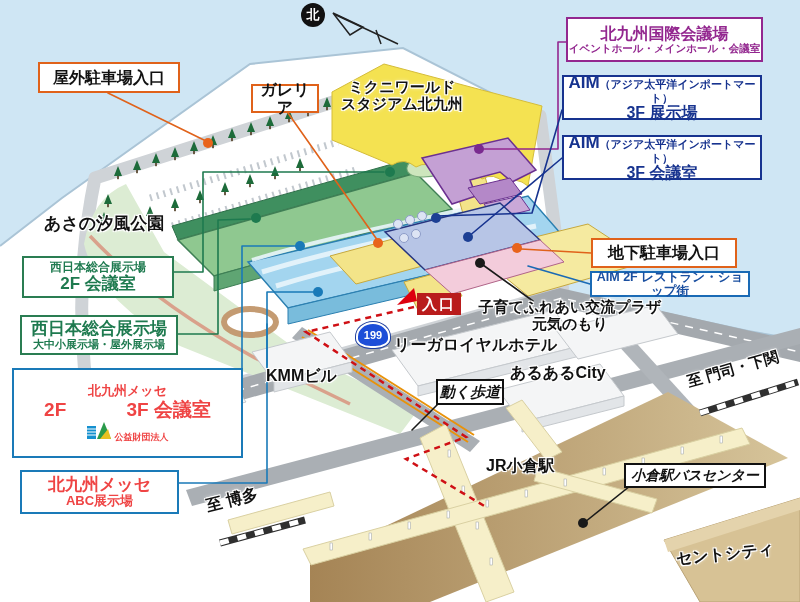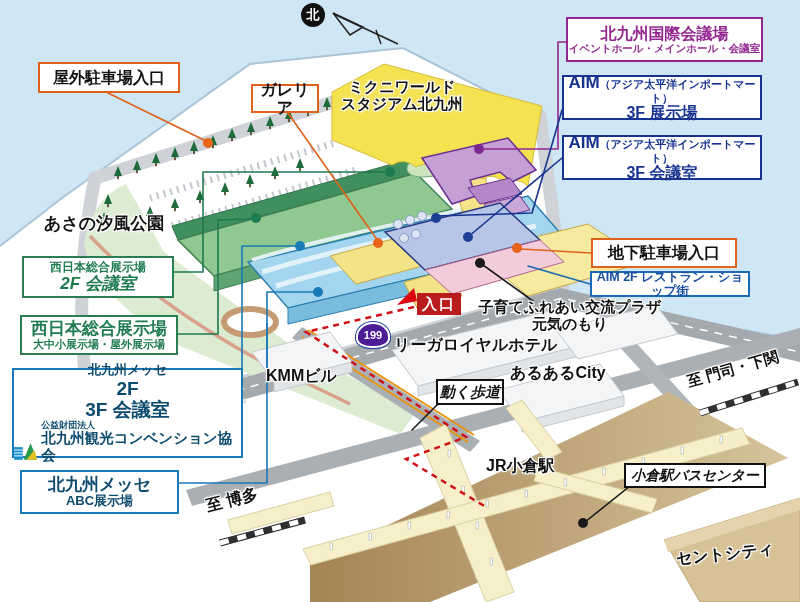--- a/index.html
+++ b/index.html
@@ -7,27 +7,27 @@
          font-family:"Liberation Sans","DejaVu Sans",sans-serif;background:#fff;}
   #map-svg{position:absolute;left:0;top:0;}
   .abs{position:absolute;box-sizing:border-box;}
   .cbox{position:absolute;box-sizing:border-box;background:#fff;border:2px solid #333;
         display:flex;flex-direction:column;align-items:center;justify-content:center;
         text-align:center;font-weight:bold;line-height:1.12;}
   .b-orange{border-color:#e0621a;color:#111;}
   .b-purple{border-color:#93278f;color:#93278f;}
   .b-navy{border-color:#17338f;color:#17338f;}
   .b-green{border-color:#2a7d52;color:#1e7a4f;}
-  .b-blue{border-color:#1a7ab8;color:#0c4a6e;}
+  .b-blue{border-color:#1a7ab8;color:#ef4444;}
   .b-blue2{border-color:#1a6ab5;color:#1a4fa0;}
   .b-black{border-color:#111;color:#111;font-style:italic;}
   .plab{position:absolute;font-weight:bold;color:#111;white-space:nowrap;
         text-shadow:-1px -1px 0 #fff,1px -1px 0 #fff,-1px 1px 0 #fff,1px 1px 0 #fff,0 0 4px #fff;}
   .center{text-align:center;}
-  .badge{position:absolute;background:#4c1d95;color:#fff;font-weight:bold;font-size:11px;
+  .badge{position:absolute;background:#1d4ed8;color:#fff;font-weight:bold;font-size:11px;
          display:flex;align-items:center;justify-content:center;border:2px solid #fff;
          border-radius:55% 55% 48% 48% / 62% 62% 40% 40%;box-shadow:0 0 0 1px #1f3f9e;}
   .entr{position:absolute;background:#b91c1c;color:#fff;font-weight:bold;font-size:15px;
         display:flex;align-items:center;justify-content:center;letter-spacing:2px;}
   .compass{position:absolute;width:24px;height:24px;border-radius:50%;background:#111;color:#fff;
         font-weight:bold;font-size:13px;display:flex;align-items:center;justify-content:center;}
 </style>
 </head>
 <body>
 
@@ -248,48 +248,47 @@
 
 <div class="cbox b-navy" style="left:562px;top:135px;width:200px;height:45px;">
   <div style="font-size:11px;"><span style="font-size:17px;">AIM</span><span>（アジア太平洋インポートマート）</span></div>
   <div style="font-size:16px;">3F 会議室</div>
 </div>
 
 <div class="plab" style="left:44px;top:212px;font-size:17px;">あさの汐風公園</div>
 
 <div class="cbox b-green" style="left:22px;top:256px;width:152px;height:42px;">
   <div style="font-size:12px;">西日本総合展示場</div>
-  <div style="font-size:17px;font-style:italic;">2F 会議室</div>
+  <div style="font-size:17px;">2F 会議室</div>
 </div>
 
 <div class="cbox b-green" style="left:20px;top:315px;width:158px;height:40px;">
   <div style="font-size:17px;">西日本総合展示場</div>
   <div style="font-size:11px;">大中小展示場・屋外展示場</div>
 </div>
 
 <div class="cbox b-blue" style="left:12px;top:368px;width:231px;height:90px;padding:2px 0;">
   <div style="font-size:13px;">北九州メッセ</div>
-  <div style="display:flex;width:100%;justify-content:space-around;font-size:19px;flex-direction:column;">
+  <div style="display:flex;width:100%;justify-content:space-around;font-size:19px;">
     <span>2F</span>
     <span>3F 会議室</span>
   </div>
   <div style="display:flex;align-items:flex-end;gap:2px;">
     <svg width="26" height="22" viewBox="0 0 26 22">
       <rect x="0" y="6" width="9" height="13" fill="#1590cf"></rect>
       <g stroke="#fff" stroke-width="1">
             <line x1="0" y1="9" x2="9" y2="9"></line>
             <line x1="0" y1="12" x2="9" y2="12"></line>
             <line x1="0" y1="15" x2="9" y2="15"></line>
           </g>
       <polygon points="10,19 24,19 17,2" fill="#2a9a4a"></polygon>
       <polygon points="13,19 24,19 21,9" fill="#e8c020"></polygon>
     </svg>
     <div style="text-align:left;">
       <div style="font-size:9px;">公益財団法人</div>
-      <div style="font-size:14.5px;">北九州観光コンベンション協会</div>
     </div>
   </div>
 </div>
 
 <div class="cbox b-blue" style="left:20px;top:470px;width:159px;height:44px;">
   <div style="font-size:17px;">北九州メッセ</div>
   <div style="font-size:13px;">ABC展示場</div>
 </div>
 
 <div class="cbox b-orange" style="left:591px;top:238px;width:146px;height:30px;font-size:16px;">地下駐車場入口</div>

